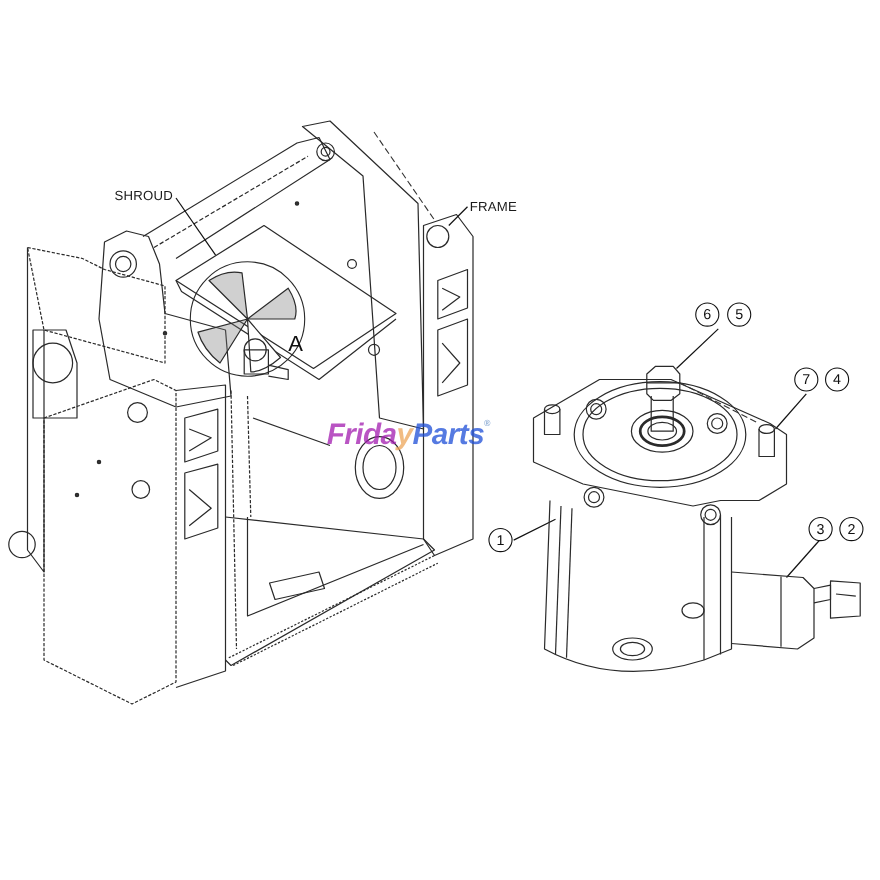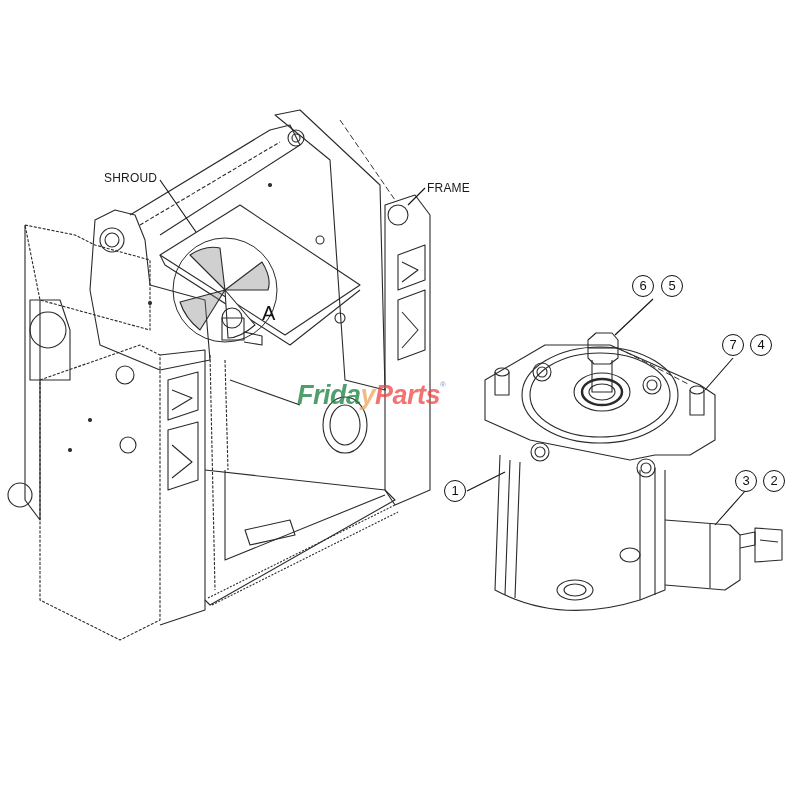--- a/index.html
+++ b/index.html
@@ -2,23 +2,23 @@
 <html><head>
 <meta charset="utf-8">
 <style>
   html, body { margin: 0; padding: 0; background: #ffffff; }
   body { width: 800px; height: 800px; position: relative; overflow: hidden; font-family: "Liberation Sans", sans-serif; }
   #canvas { position: absolute; left: 0; top: 0; width: 800px; height: 800px; }
   .label { position: absolute; font-size: 12px; color: #1a1a1a; letter-spacing: 0.2px; font-family: "Liberation Sans", sans-serif; }
   .callout { position: absolute; width: 22px; height: 22px; border: 1.4px solid #111; border-radius: 50%; background: #fff; box-sizing: border-box; font-size: 13px; line-height: 20px; text-align: center; color: #111; font-family: "Liberation Sans", sans-serif; }
   .view-letter { position: absolute; font-size: 20px; color: #111; font-family: "Liberation Sans", sans-serif; }
   .watermark { position: absolute; left: 297px; top: 380px; font-size: 27px; font-weight: bold; font-style: italic; letter-spacing: -0.5px; opacity: 0.75; font-family: "Liberation Sans", sans-serif; }
-  .watermark .wm-a { color: #15803d; }
+  .watermark .wm-a { color: #a21caf; }
   .watermark .wm-b { color: #eda65a; }
-  .watermark .wm-c { color: #ef4444; text-align: center; }
+  .watermark .wm-c { color: #1d4ed8; text-align: center; }
   .watermark .wm-reg { font-size: 8px; vertical-align: top; color: #6f96c9; font-style: normal; }
 </style>
 </head>
 <body>
 
 <svg id="canvas" viewBox="0 0 800 800" xmlns="http://www.w3.org/2000/svg">
   <g fill="none" stroke="#2a2a2a" stroke-width="1.1" stroke-linejoin="round">
 
     <path d="M25 225 L75 235 L95 245 L150 260 L150 330 L40 300 Z" stroke-dasharray="3 1.5"></path>
     <path d="M25 225 L25 500 L40 520 L40 300"></path>

